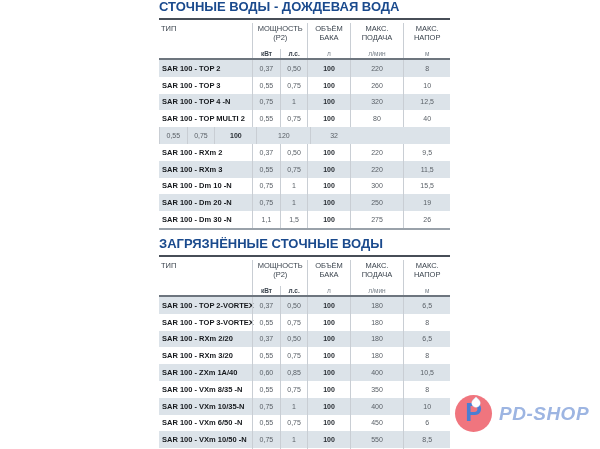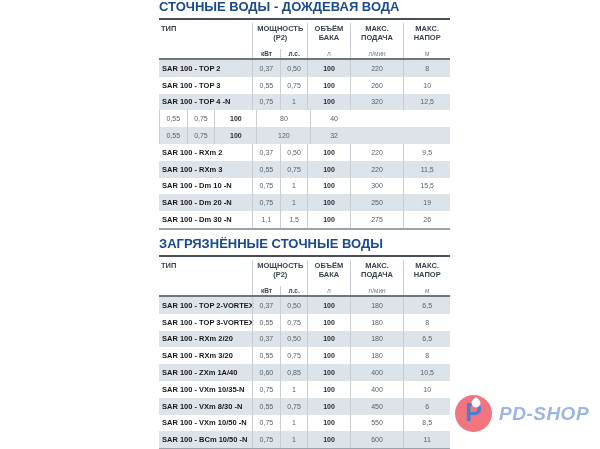--- a/index.html
+++ b/index.html
@@ -30,21 +30,21 @@
     letter-spacing:0;
     white-space:nowrap;
     padding-bottom:4px;
     border-bottom:2px solid #474e57;
   }
 
   .h-row{display:flex;padding-top:3px;}
   .h-cell{
     display:flex;flex-direction:column;justify-content:flex-start;
     text-align:center;
-    font-weight:bold;font-size:7.5px;line-height:9px;
+    font-weight:normal;font-size:7.5px;line-height:9px;
     color:#3a434d;
     padding-top:1px;
     height:26px;
   }
   .h-type{text-align:left;padding-left:2px;}
 
   .u-row{display:flex;height:11px;border-bottom:2px solid #6d757e;}
   .u-cell{
     font-size:6.5px;line-height:9px;text-align:center;
   }
@@ -162,20 +162,21 @@
         </div>
         <div class="row">
           <div class="cell c-type w-type">SAR 100 - TOP 4 -N</div>
           <div class="cell c-val w-kw bl">0,75</div>
           <div class="cell c-val w-hp bl">1</div>
           <div class="cell c-tank w-tank bl">100</div>
           <div class="cell c-val w-flow bl">320</div>
           <div class="cell c-val w-head bl">12,5</div>
         </div>
         <div class="row">
+          <div class="cell c-type w-type">SAR 100 - TOP MULTI 2</div>
           <div class="cell c-val w-kw bl">0,55</div>
           <div class="cell c-val w-hp bl">0,75</div>
           <div class="cell c-tank w-tank bl">100</div>
           <div class="cell c-val w-flow bl">80</div>
           <div class="cell c-val w-head bl">40</div>
         </div>
         <div class="row">
           <div class="cell c-val w-kw bl">0,55</div>
           <div class="cell c-val w-hp bl">0,75</div>
           <div class="cell c-tank w-tank bl">100</div>
@@ -289,29 +290,37 @@
         </div>
         <div class="row">
           <div class="cell c-type w-type">SAR 100 - ZXm 1A/40</div>
           <div class="cell c-val w-kw bl">0,60</div>
           <div class="cell c-val w-hp bl">0,85</div>
           <div class="cell c-tank w-tank bl">100</div>
           <div class="cell c-val w-flow bl">400</div>
           <div class="cell c-val w-head bl">10,5</div>
         </div>
         <div class="row">
+          <div class="cell c-type w-type">SAR 100 - VXm 8/35 -N</div>
+          <div class="cell c-val w-kw bl">0,55</div>
+          <div class="cell c-val w-hp bl">0,75</div>
+          <div class="cell c-tank w-tank bl">100</div>
+          <div class="cell c-val w-flow bl">350</div>
+          <div class="cell c-val w-head bl">8</div>
+        </div>
+        <div class="row">
           <div class="cell c-type w-type">SAR 100 - VXm 10/35-N</div>
           <div class="cell c-val w-kw bl">0,75</div>
           <div class="cell c-val w-hp bl">1</div>
           <div class="cell c-tank w-tank bl">100</div>
           <div class="cell c-val w-flow bl">400</div>
           <div class="cell c-val w-head bl">10</div>
         </div>
         <div class="row">
-          <div class="cell c-type w-type">SAR 100 - VXm 8/30 -N</div>
+          <div class="cell c-type w-type">SAR 100 - VXm 6/50 -N</div>
           <div class="cell c-val w-kw bl">0,55</div>
           <div class="cell c-val w-hp bl">0,75</div>
           <div class="cell c-tank w-tank bl">100</div>
           <div class="cell c-val w-flow bl">450</div>
           <div class="cell c-val w-head bl">6</div>
         </div>
         <div class="row">
           <div class="cell c-type w-type">SAR 100 - VXm 10/50 -N</div>
           <div class="cell c-val w-kw bl">0,75</div>
           <div class="cell c-val w-hp bl">1</div>

